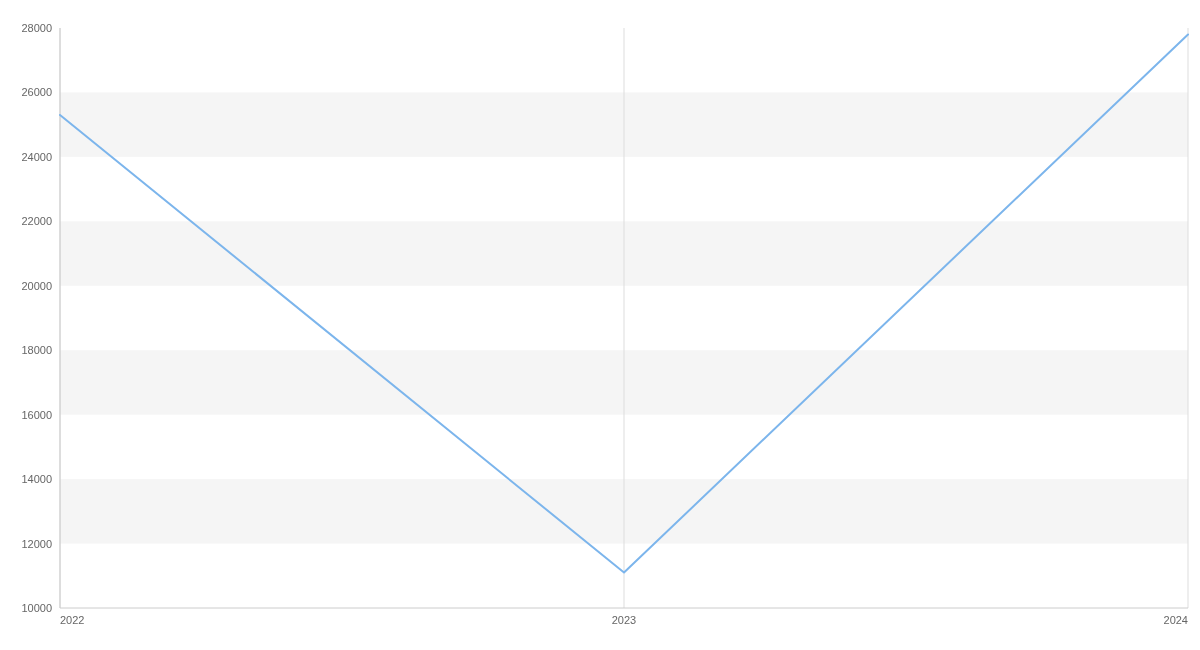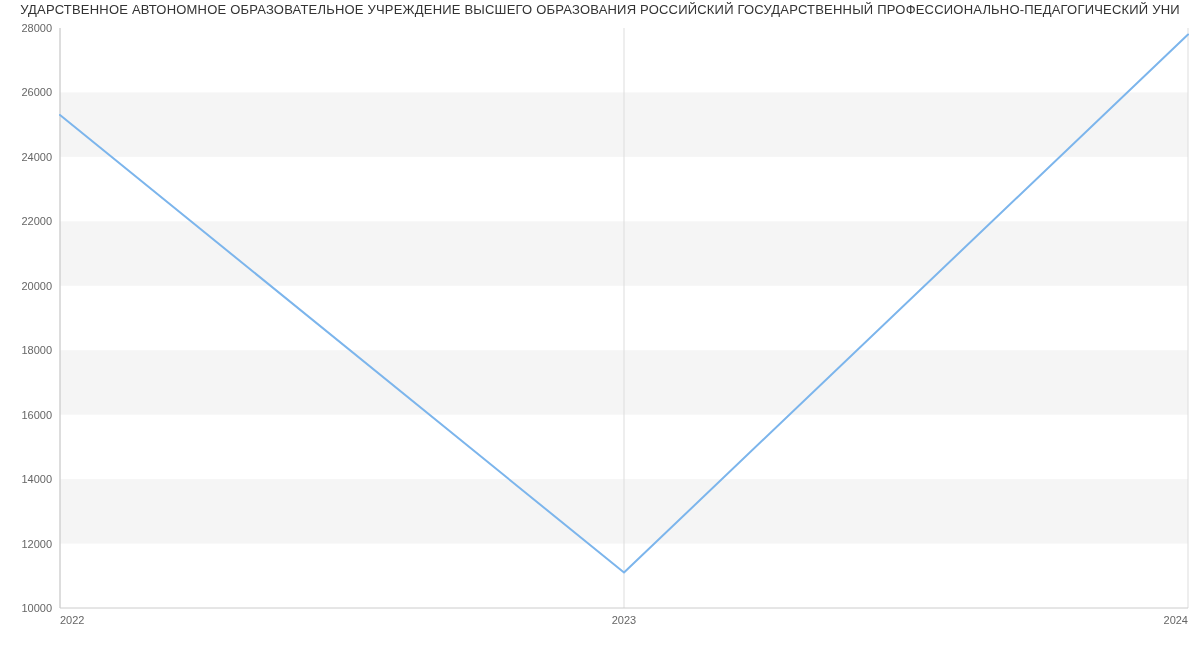--- a/index.html
+++ b/index.html
@@ -54,21 +54,20 @@
     stroke: #7cb5ec;
     stroke-width: 2;
     stroke-linejoin: round;
     stroke-linecap: round;
   }
 </style>
 </head>
 <body>
 
 <div class="chart-wrap">
-  <div class="title">УДАРСТВЕННОЕ АВТОНОМНОЕ ОБРАЗОВАТЕЛЬНОЕ УЧРЕЖДЕНИЕ ВЫСШЕГО ОБРАЗОВАНИЯ РОССИЙСКИЙ ГОСУДАРСТВЕННЫЙ ПРОФЕССИОНАЛЬНО-ПЕДАГОГИЧЕСКИЙ УНИ</div>
   <svg id="chart-svg" width="1200" height="650">
       <rect x="60" y="479.1111111111111" width="1128" height="64.44444444444446" class="band"></rect>
       <rect x="60" y="350.22222222222223" width="1128" height="64.44444444444446" class="band"></rect>
       <rect x="60" y="221.33333333333337" width="1128" height="64.4444444444444" class="band"></rect>
       <rect x="60" y="92.44444444444446" width="1128" height="64.4444444444444" class="band"></rect>
       <line x1="60" y1="28" x2="60" y2="608" class="grid-v"></line>
       <line x1="624" y1="28" x2="624" y2="608" class="grid-v"></line>
       <line x1="1188" y1="28" x2="1188" y2="608" class="grid-v"></line>
       <line x1="60" y1="28" x2="60" y2="608" class="axis-line"></line>
       <line x1="60" y1="608" x2="1188" y2="608" class="axis-line"></line>

